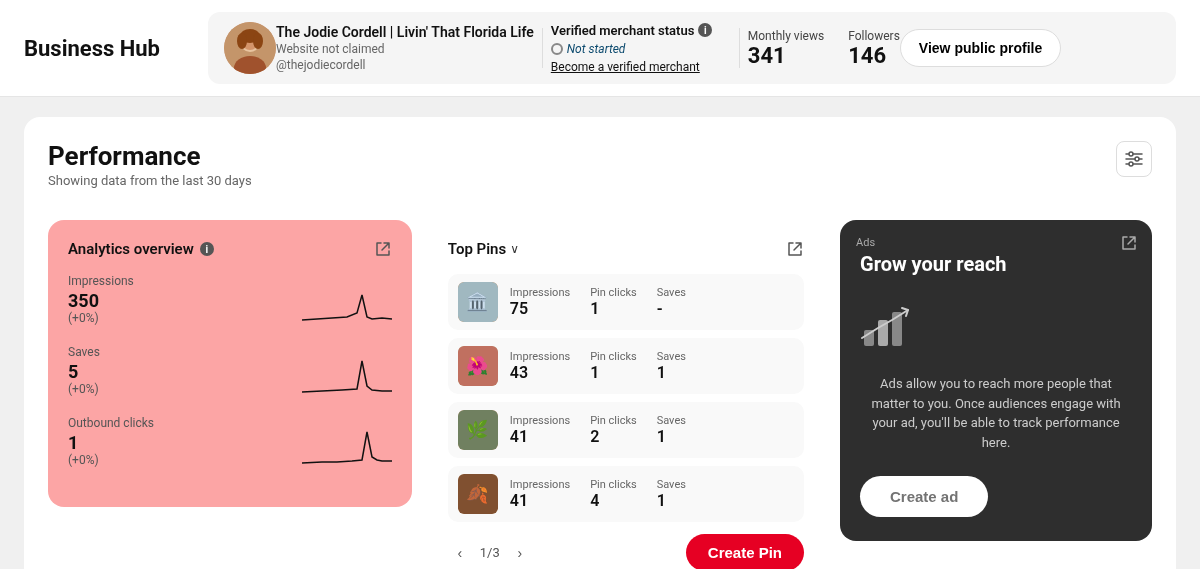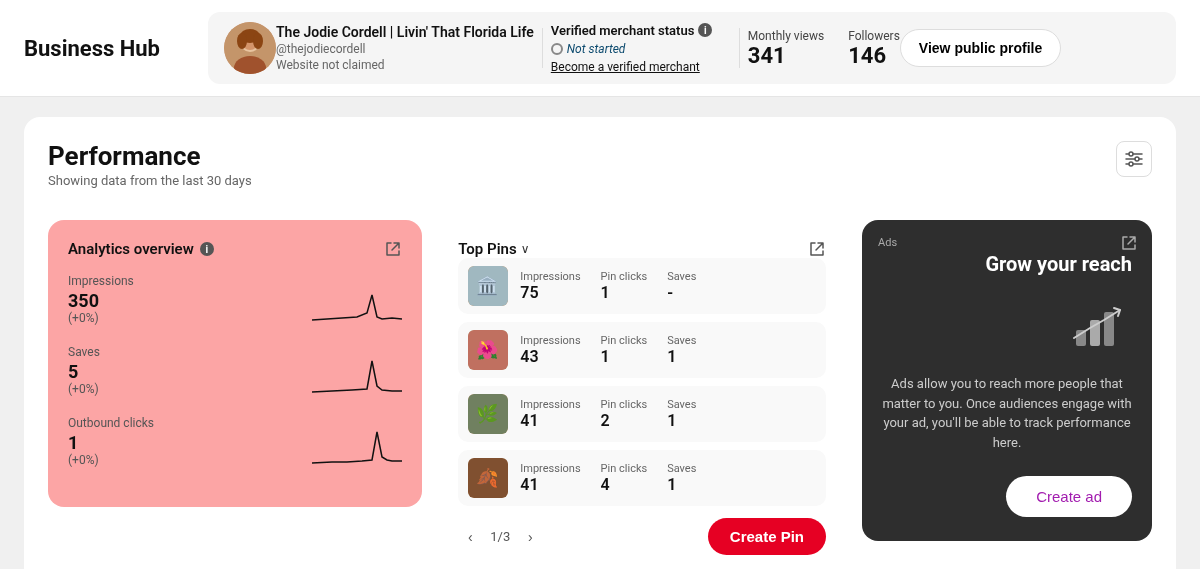--- a/index.html
+++ b/index.html
@@ -225,20 +225,21 @@
     .top-pins-card {
       background: #fff;
       border-radius: 16px;
       padding: 20px;
       flex: 1.1;
     }
     .top-pins-header {
       display: flex;
       align-items: center;
       justify-content: space-between;
+      margin-bottom: 16px;
     }
     .top-pins-title-row {
       display: flex;
       align-items: center;
       gap: 4px;
       cursor: pointer;
     }
     .top-pins-title {
       font-size: 15px;
       font-weight: 600;
@@ -323,26 +324,26 @@
       font-size: 15px;
       font-weight: 600;
       cursor: pointer;
     }
 
     
     .ads-card {
       background: #2e2e2e;
       border-radius: 16px;
       padding: 24px 20px;
-      width: 290px;
+      width: 312px;
       flex-shrink: 0;
       color: #fff;
       display: flex;
       flex-direction: column;
-      align-items: flex-end;
+      align-items: flex-start;
       text-align: center;
       position: relative;
     }
     .ads-badge {
       position: absolute;
       top: 16px;
       left: 16px;
       font-size: 11px;
       color: #aaa;
     }
@@ -362,26 +363,26 @@
       margin-bottom: 20px;
     }
     .ads-body {
       font-size: 13px;
       color: #ccc;
       line-height: 1.5;
       margin-bottom: 24px;
     }
     .create-ad-btn {
       background: #fff;
-      color: #a21caf;
+      color: #737373;
       border: none;
       border-radius: 24px;
       padding: 12px 30px;
       font-size: 15px;
-      font-weight: 400;
+      font-weight: 700;
       cursor: pointer;
     }
 
     
     .perf-header-row {
       display: flex;
       align-items: flex-start;
       justify-content: space-between;
       margin-bottom: 16px;
     }
@@ -420,22 +421,22 @@
         <ellipse cx="26" cy="46" rx="16" ry="12" fill="#a0522d"></ellipse>
         <circle cx="26" cy="20" r="8" fill="#d4956a"></circle>
 
         <ellipse cx="26" cy="14" rx="10" ry="7" fill="#8B4513"></ellipse>
         <ellipse cx="18" cy="19" rx="5" ry="8" fill="#8B4513"></ellipse>
         <ellipse cx="34" cy="19" rx="5" ry="8" fill="#8B4513"></ellipse>
       </svg>
     </div>
     <div class="profile-info">
       <div class="profile-name">The Jodie Cordell | Livin' That Florida Life</div>
+      <div class="profile-sub">Website not claimed</div>
       <div class="profile-sub">@thejodiecordell</div>
-      <div class="profile-sub">Website not claimed</div>
     </div>
 
     <div class="divider-v"></div>
 
     <div class="verified-section">
       <div class="verified-title">
         <span>Verified merchant status</span>
         <span class="info-icon">i</span>
       </div>
       <div class="not-started">

